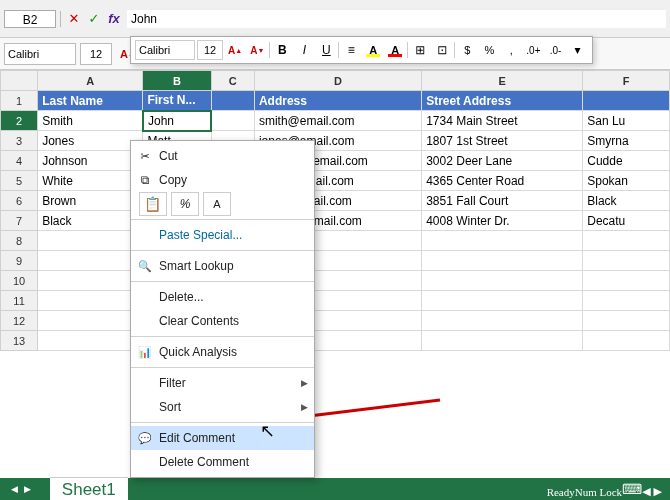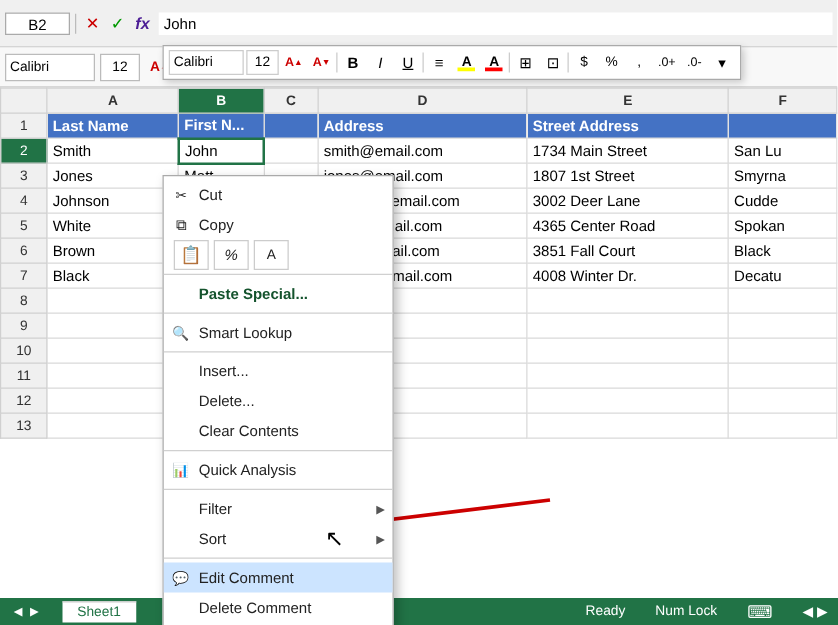--- a/index.html
+++ b/index.html
@@ -37,41 +37,41 @@
     td.cell { border: 1px solid #d9d9d9; height: 20px; padding: 0 4px; font-size: 12px; white-space: nowrap; overflow: hidden; cursor: default; }
     td.cell.header-row { background: #4472C4; color: #fff; font-weight: bold; }
     td.cell.active { border: 2px solid #217346; background: #fff; }
     .col-b-header { background: #217346 !important; color: #fff !important; }
     .row-2-header { background: #217346 !important; color: #fff !important; }
 
     
     .context-menu { position: absolute; top: 70px; left: 130px; width: 185px; background: #fff; border: 1px solid #aaa; box-shadow: 3px 3px 8px rgba(0,0,0,0.25); z-index: 100; padding: 3px 0; }
     .ctx-item { display: flex; align-items: center; height: 24px; padding: 0 8px 0 28px; font-size: 12px; color: #222; cursor: pointer; position: relative; white-space: nowrap; }
     .ctx-item.highlighted { background: #cce4ff; }
-    .ctx-item.grayed { color: #14532d; cursor: default; font-weight: bold; }
+    .ctx-item.grayed { color: #0369a1; cursor: default; }
     .ctx-item .ctx-icon { position: absolute; left: 6px; width: 16px; height: 16px; display: flex; align-items: center; justify-content: center; font-size: 11px; }
     .ctx-item .ctx-arrow { position: absolute; right: 6px; font-size: 9px; color: #555; }
     .ctx-separator { height: 1px; background: #d0d0d0; margin: 3px 0; }
 
     
     .mini-toolbar { position: absolute; top: 36px; left: 130px; background: #fff; border: 1px solid #aaa; box-shadow: 2px 2px 6px rgba(0,0,0,0.2); z-index: 101; display: flex; align-items: center; padding: 2px 4px; gap: 2px; height: 28px; }
     .mt-font { font-size: 11px; border: 1px solid #ccc; height: 20px; padding: 0 3px; width: 60px; }
     .mt-size { font-size: 11px; border: 1px solid #ccc; height: 20px; padding: 0 3px; width: 26px; text-align: center; }
     .mt-btn { height: 20px; min-width: 20px; display: flex; align-items: center; justify-content: center; border: 1px solid transparent; cursor: pointer; font-size: 12px; padding: 0 2px; }
     .mt-divider { width: 1px; height: 16px; background: #ccc; }
     .mt-grow { color: #c00; font-weight: bold; font-size: 10px; }
     .mt-shrink { color: #c00; font-weight: bold; font-size: 10px; }
 
     
     .arrow-overlay { position: absolute; z-index: 50; pointer-events: none; }
 
     
     .status-bar { position: absolute; bottom: 0; left: 0; right: 0; height: 22px; background: #217346; display: flex; align-items: center; padding: 0 8px; color: #fff; font-size: 11px; gap: 16px; }
-    .sheet-tab { background: #fff; color: #217346; padding: 2px 12px; font-size: 11px; border-top: 1px solid #ccc; cursor: pointer; }
-    .status-right { margin-left: auto; display: flex; gap: 24px; align-items: center; }
+    .sheet-tab { background: #fff; color: #217346; padding: 2px 12px; font-size: 17px; border-top: 1px solid #ccc; cursor: pointer; }
+    .status-right { margin-left: auto; display: flex; gap: 0; align-items: flex-end; font-family: Liberation Serif, serif; }
 
     
     .scroll-left { display: flex; align-items: center; }
     .scroll-arrow { font-size: 9px; color: #fff; cursor: pointer; padding: 0 3px; }
     .sheet-tabs-area { display: flex; align-items: flex-end; }
   </style>
 </head>
 <body>
 
 <div class="mini-toolbar" style="position:absolute;top:36px;left:130px;z-index:101;">
@@ -319,23 +319,20 @@
       <span>Paste Special...</span>
     </div>
     <div class="ctx-separator"></div>
 
     <div class="ctx-item">
       <span class="ctx-icon">🔍</span>
       <span>Smart Lookup</span>
     </div>
     <div class="ctx-separator"></div>
 
-    <div class="ctx-item">
-      <span>Insert...</span>
-    </div>
 
     <div class="ctx-item">
       <span>Delete...</span>
     </div>
 
     <div class="ctx-item">
       <span>Clear Contents</span>
     </div>
     <div class="ctx-separator"></div>
 

